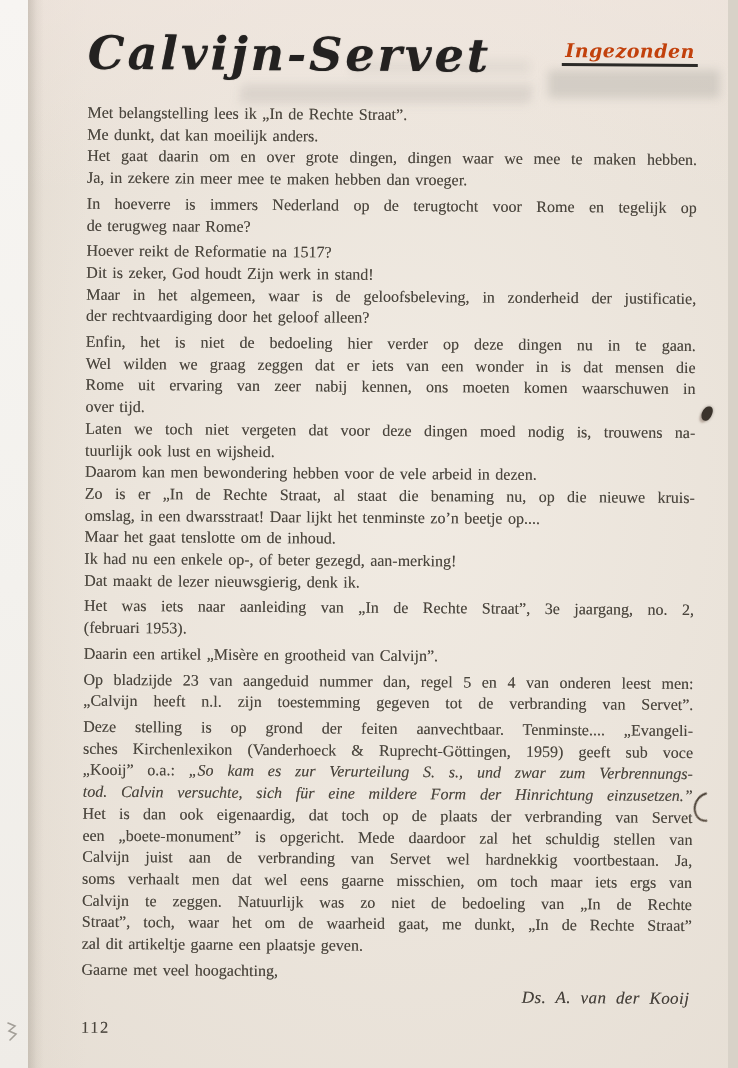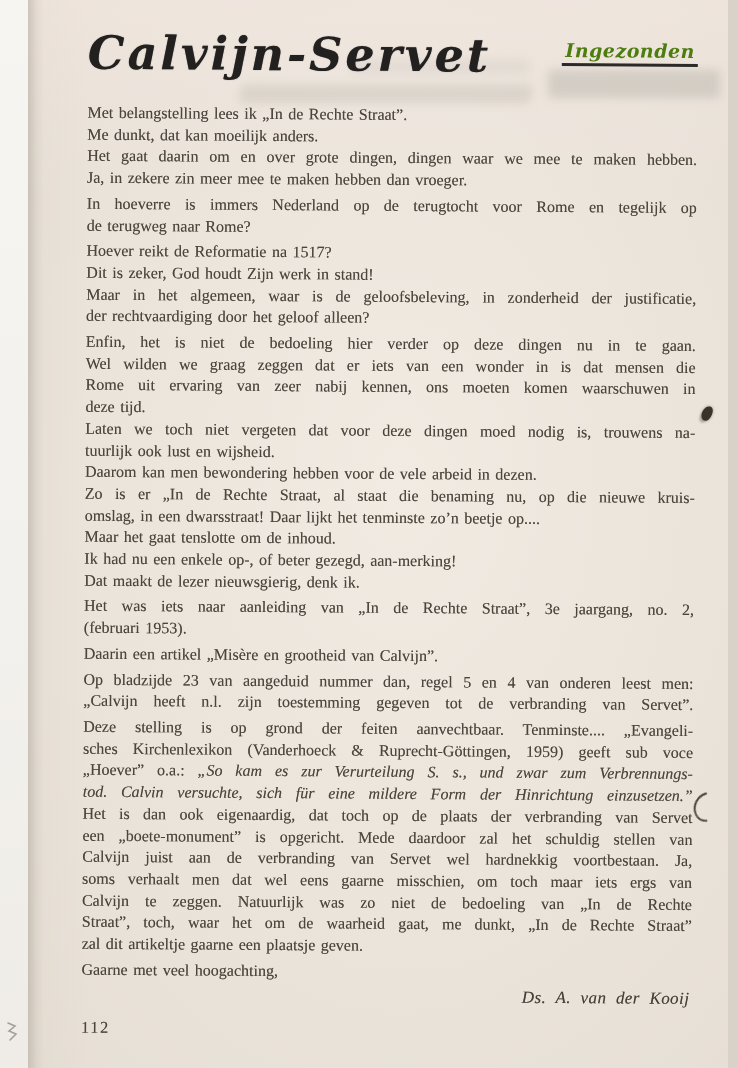--- a/index.html
+++ b/index.html
@@ -67,21 +67,21 @@
     font-size: 46px; letter-spacing: 3px;
     color: #232120;
     white-space: nowrap;
     text-shadow: 0 0 1px rgba(35,33,32,0.5);
   }
   .section-label {
     position: absolute; right: 0; top: 0;
     font-family: "DejaVu Serif", serif;
     font-style: italic; font-weight: bold;
     font-size: 19px; letter-spacing: 0.5px;
-    color: #4d7c0f;
+    color: #c2410c;
     border-bottom: 3px solid #2b2a28;
     padding: 0 3px 2px 3px;
   }
   .body-text {
     margin-top: 2px;
     font-size: 16px; line-height: 21.7px;
     word-spacing: 1.5px;
     text-shadow: 0 0 0.5px rgba(74,69,61,0.55);
   }
   .para { margin: 0; }
@@ -140,21 +140,21 @@
         <div class="para spaced">
           <div class="line"><span class="rom">Hoever reikt de Reformatie na 1517?</span></div>
           <div class="line"><span class="rom">Dit is zeker, God houdt Zijn werk in stand!</span></div>
           <div class="line just"><span class="rom">Maar in het algemeen, waar is de geloofsbeleving, in zonderheid der justificatie,</span></div>
           <div class="line"><span class="rom">der rechtvaardiging door het geloof alleen?</span></div>
         </div>
         <div class="para spaced">
           <div class="line just"><span class="rom">Enfin, het is niet de bedoeling hier verder op deze dingen nu in te gaan.</span></div>
           <div class="line just"><span class="rom">Wel wilden we graag zeggen dat er iets van een wonder in is dat mensen die</span></div>
           <div class="line just"><span class="rom">Rome uit ervaring van zeer nabij kennen, ons moeten komen waarschuwen in</span></div>
-          <div class="line"><span class="rom">deze tijd.</span></div>
+          <div class="line"><span class="rom">over tijd.</span></div>
           <div class="line just"><span class="rom">Laten we toch niet vergeten dat voor deze dingen moed nodig is, trouwens na-</span></div>
           <div class="line"><span class="rom">tuurlijk ook lust en wijsheid.</span></div>
           <div class="line"><span class="rom">Daarom kan men bewondering hebben voor de vele arbeid in dezen.</span></div>
           <div class="line just"><span class="rom">Zo is er „In de Rechte Straat, al staat die benaming nu, op die nieuwe kruis-</span></div>
           <div class="line"><span class="rom">omslag, in een dwarsstraat! Daar lijkt het tenminste zo’n beetje op....</span></div>
           <div class="line"><span class="rom">Maar het gaat tenslotte om de inhoud.</span></div>
           <div class="line"><span class="rom">Ik had nu een enkele op-, of beter gezegd, aan-merking!</span></div>
           <div class="line"><span class="rom">Dat maakt de lezer nieuwsgierig, denk ik.</span></div>
         </div>
         <div class="para spaced">
@@ -164,21 +164,21 @@
         <div class="para spaced">
           <div class="line"><span class="rom">Daarin een artikel „Misère en grootheid van Calvijn”.</span></div>
         </div>
         <div class="para spaced">
           <div class="line just"><span class="rom">Op bladzijde 23 van aangeduid nummer dan, regel 5 en 4 van onderen leest men:</span></div>
           <div class="line just"><span class="rom">„Calvijn heeft n.l. zijn toestemming gegeven tot de verbranding van Servet”.</span></div>
         </div>
         <div class="para spaced">
           <div class="line just"><span class="rom">Deze stelling is op grond der feiten aanvechtbaar. Tenminste.... „Evangeli-</span></div>
           <div class="line just"><span class="rom">sches Kirchenlexikon (Vanderhoeck &amp; Ruprecht-Göttingen, 1959) geeft sub voce</span></div>
-          <div class="line just"><span class="rom">„Hoever” o.a.: </span><span class="em">„So kam es zur Verurteilung S. s., und zwar zum Verbrennungs-</span></div>
+          <div class="line just"><span class="rom">„Kooij” o.a.: </span><span class="em">„So kam es zur Verurteilung S. s., und zwar zum Verbrennungs-</span></div>
           <div class="line just"><span class="em">tod. Calvin versuchte, sich für eine mildere Form der Hinrichtung einzusetzen.”</span></div>
         </div>
         <div class="para">
           <div class="line just"><span class="rom">Het is dan ook eigenaardig, dat toch op de plaats der verbranding van Servet</span></div>
           <div class="line just"><span class="rom">een „boete-monument” is opgericht. Mede daardoor zal het schuldig stellen van</span></div>
           <div class="line just"><span class="rom">Calvijn juist aan de verbranding van Servet wel hardnekkig voortbestaan. Ja,</span></div>
           <div class="line just"><span class="rom">soms verhaalt men dat wel eens gaarne misschien, om toch maar iets ergs van</span></div>
           <div class="line just"><span class="rom">Calvijn te zeggen. Natuurlijk was zo niet de bedoeling van „In de Rechte</span></div>
           <div class="line just"><span class="rom">Straat”, toch, waar het om de waarheid gaat, me dunkt, „In de Rechte Straat”</span></div>
           <div class="line"><span class="rom">zal dit artikeltje gaarne een plaatsje geven.</span></div>

